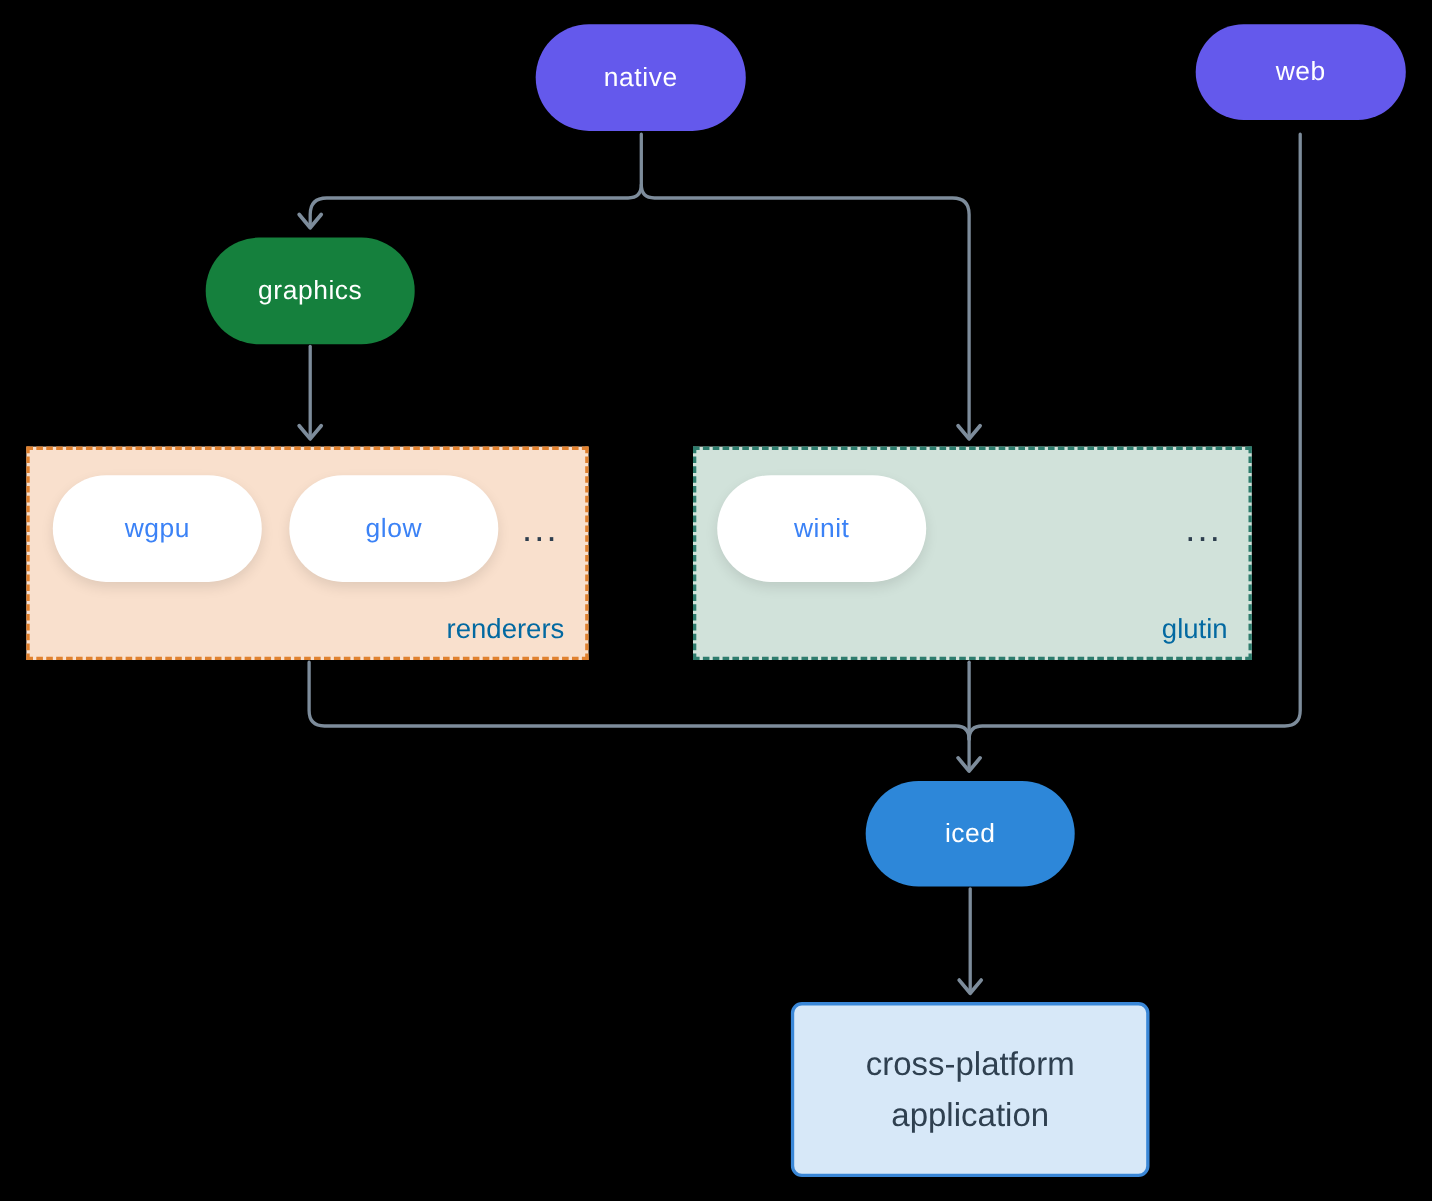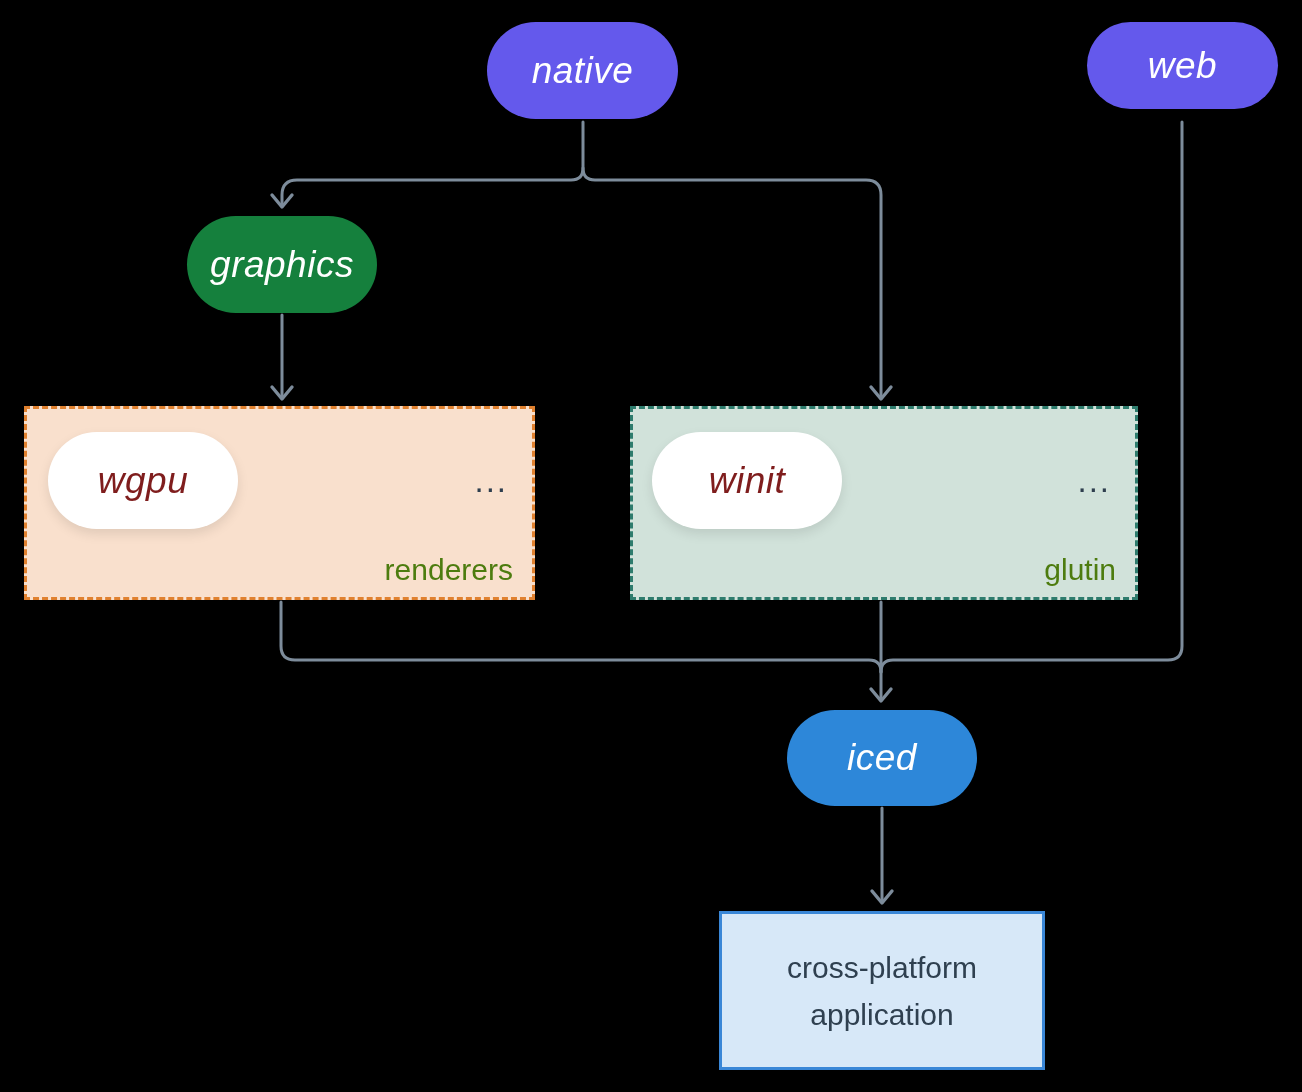--- a/index.html
+++ b/index.html
@@ -14,28 +14,27 @@
   #edges { position: absolute; left: 0; top: 0; width: 1302px; height: 1092px; }
   .edge { stroke: #7d8c9b; stroke-width: 3; fill: none; stroke-linecap: round; stroke-linejoin: round; }
   .arrowhead { stroke: #7d8c9b; stroke-width: 3.4; fill: none; stroke-linecap: round; stroke-linejoin: round; }
 
   .pill {
     position: absolute;
     display: flex;
     align-items: center;
     justify-content: center;
     border-radius: 999px;
-    font-size: 37px;
+    font-size: 24px;
     letter-spacing: 0.5px;
-    font-style: italic;
   }
   .pill.purple { background: #6459ec; color: #fff; }
   .pill.orange { background: #15803d; color: #fff; }
   .pill.blue   { background: #2d87d9; color: #ffffff; }
-  .pill.white  { background: #ffffff; color: #7f1d1d; box-shadow: 0 5px 12px rgba(0,0,0,0.10); }
+  .pill.white  { background: #ffffff; color: #3b82f6; box-shadow: 0 5px 12px rgba(0,0,0,0.10); }
 
   #native   { left: 487px; top: 22px;  width: 191px; height: 97px; }
   #web      { left: 1087px; top: 22px; width: 191px; height: 87px; }
   #graphics { left: 187px; top: 216px; width: 190px; height: 97px; }
   #iced     { left: 787px; top: 710px; width: 190px; height: 96px; }
 
   .group {
     position: absolute;
     box-sizing: border-box;
     width: 511px;
@@ -58,32 +57,32 @@
     display: flex;
     align-items: center;
     font-size: 33px;
     color: #2e3e4e;
     letter-spacing: 2px;
   }
   .group-label {
     position: absolute;
     right: 19px;
     bottom: 10px;
-    font-size: 30px;
-    color: #4d7c0f;
+    font-size: 25px;
+    color: #0369a1;
   }
 
   #app-box {
     position: absolute;
     left: 719px; top: 911px;
     width: 326px; height: 159px;
     box-sizing: border-box;
     background: #d7e8f8;
     border: 3px solid #3a87d7;
-    border-radius: 0;
+    border-radius: 10px;
     display: flex;
     flex-direction: column;
     align-items: center;
     justify-content: center;
     color: #2f4050;
     font-size: 30px;
     line-height: 47px;
   }
 </style>
 </head>
@@ -122,20 +121,23 @@
   </div>
 
   <div id="graphics" class="pill orange">
     <span>graphics</span>
   </div>
 
   <div id="renderers-box" class="group">
     <div id="wgpu" class="pill white">
       <span>wgpu</span>
     </div>
+    <div id="glow" class="pill white">
+      <span>glow</span>
+    </div>
     <div class="ellipsis">...</div>
     <div class="group-label">renderers</div>
   </div>
 
   <div id="shells-box" class="group">
     <div id="winit" class="pill white">
       <span>winit</span>
     </div>
     <div class="ellipsis">...</div>
     <div class="group-label">glutin</div>

